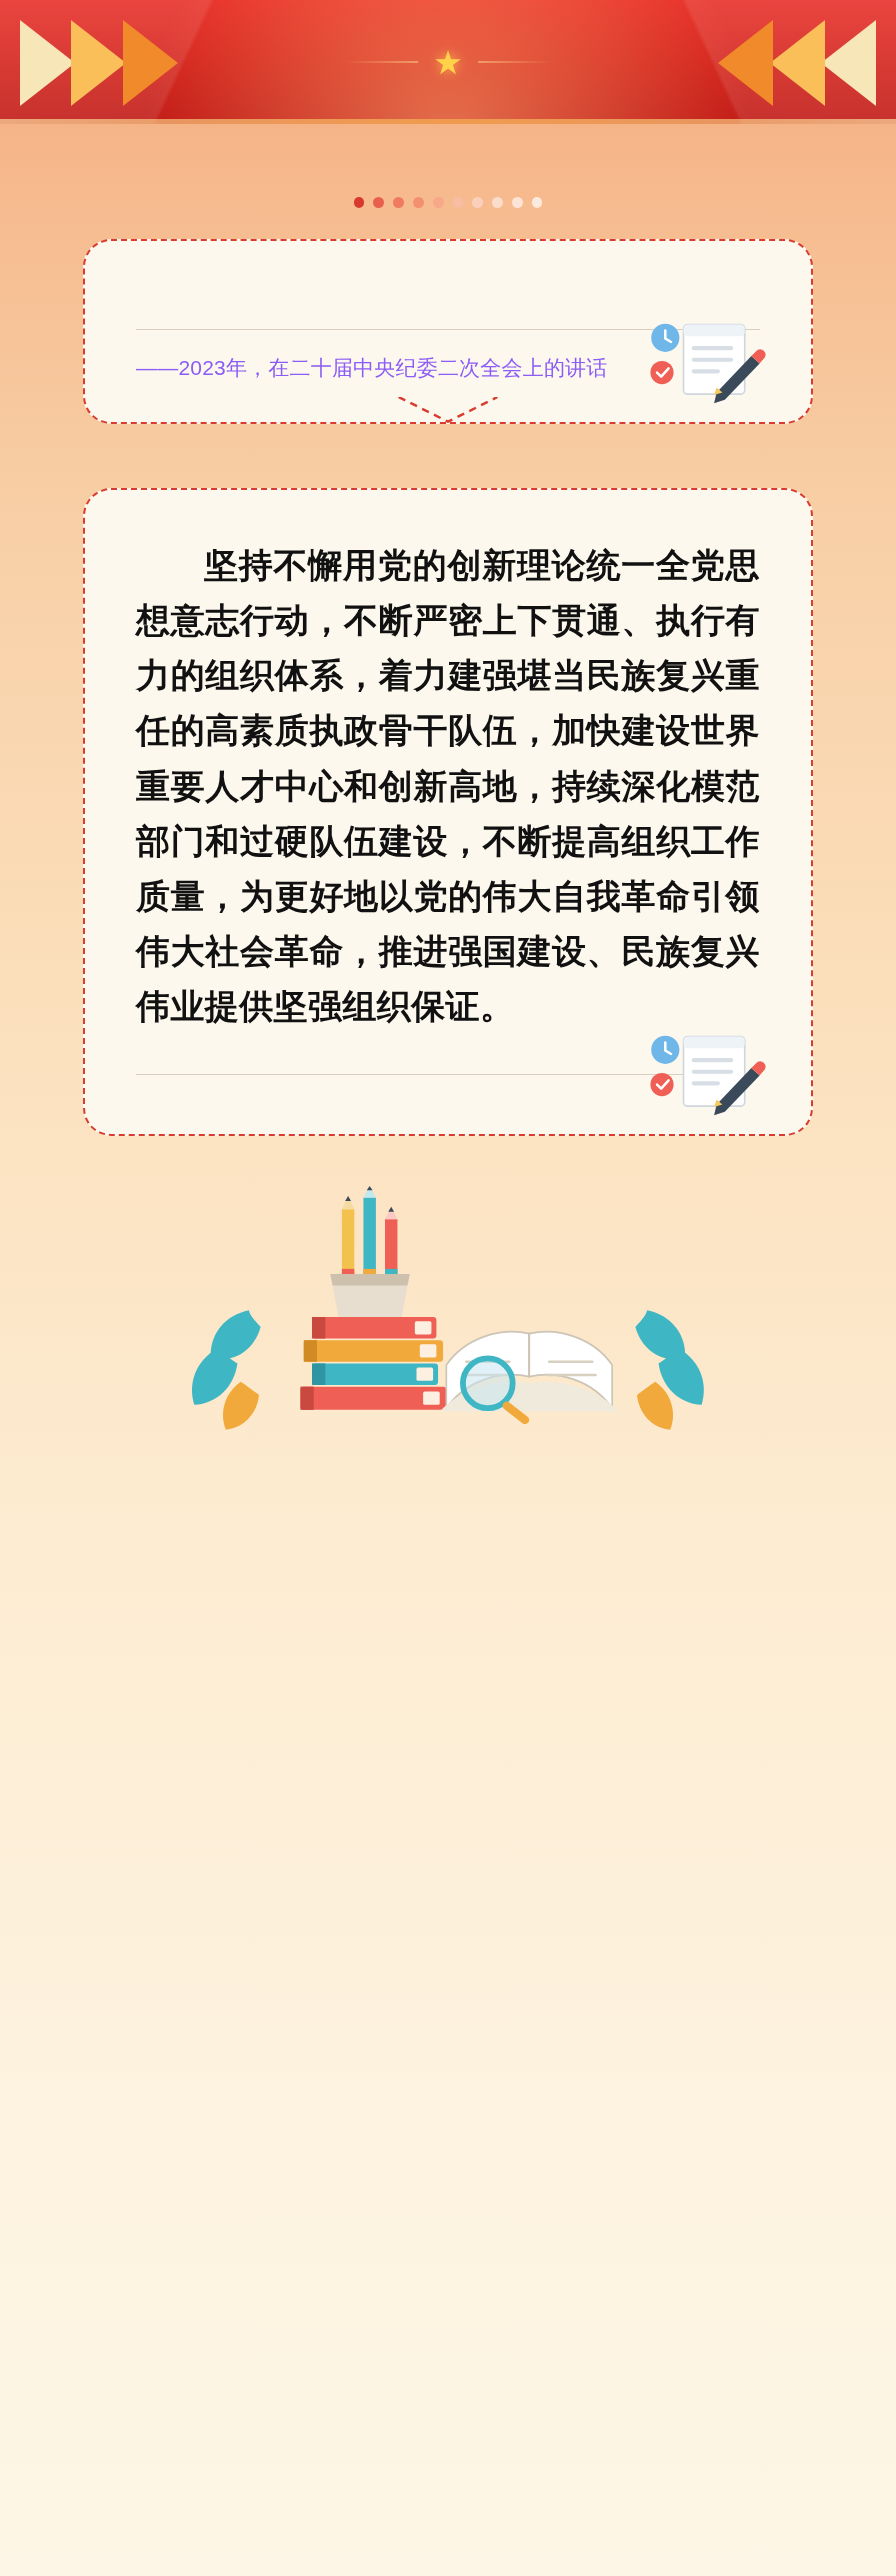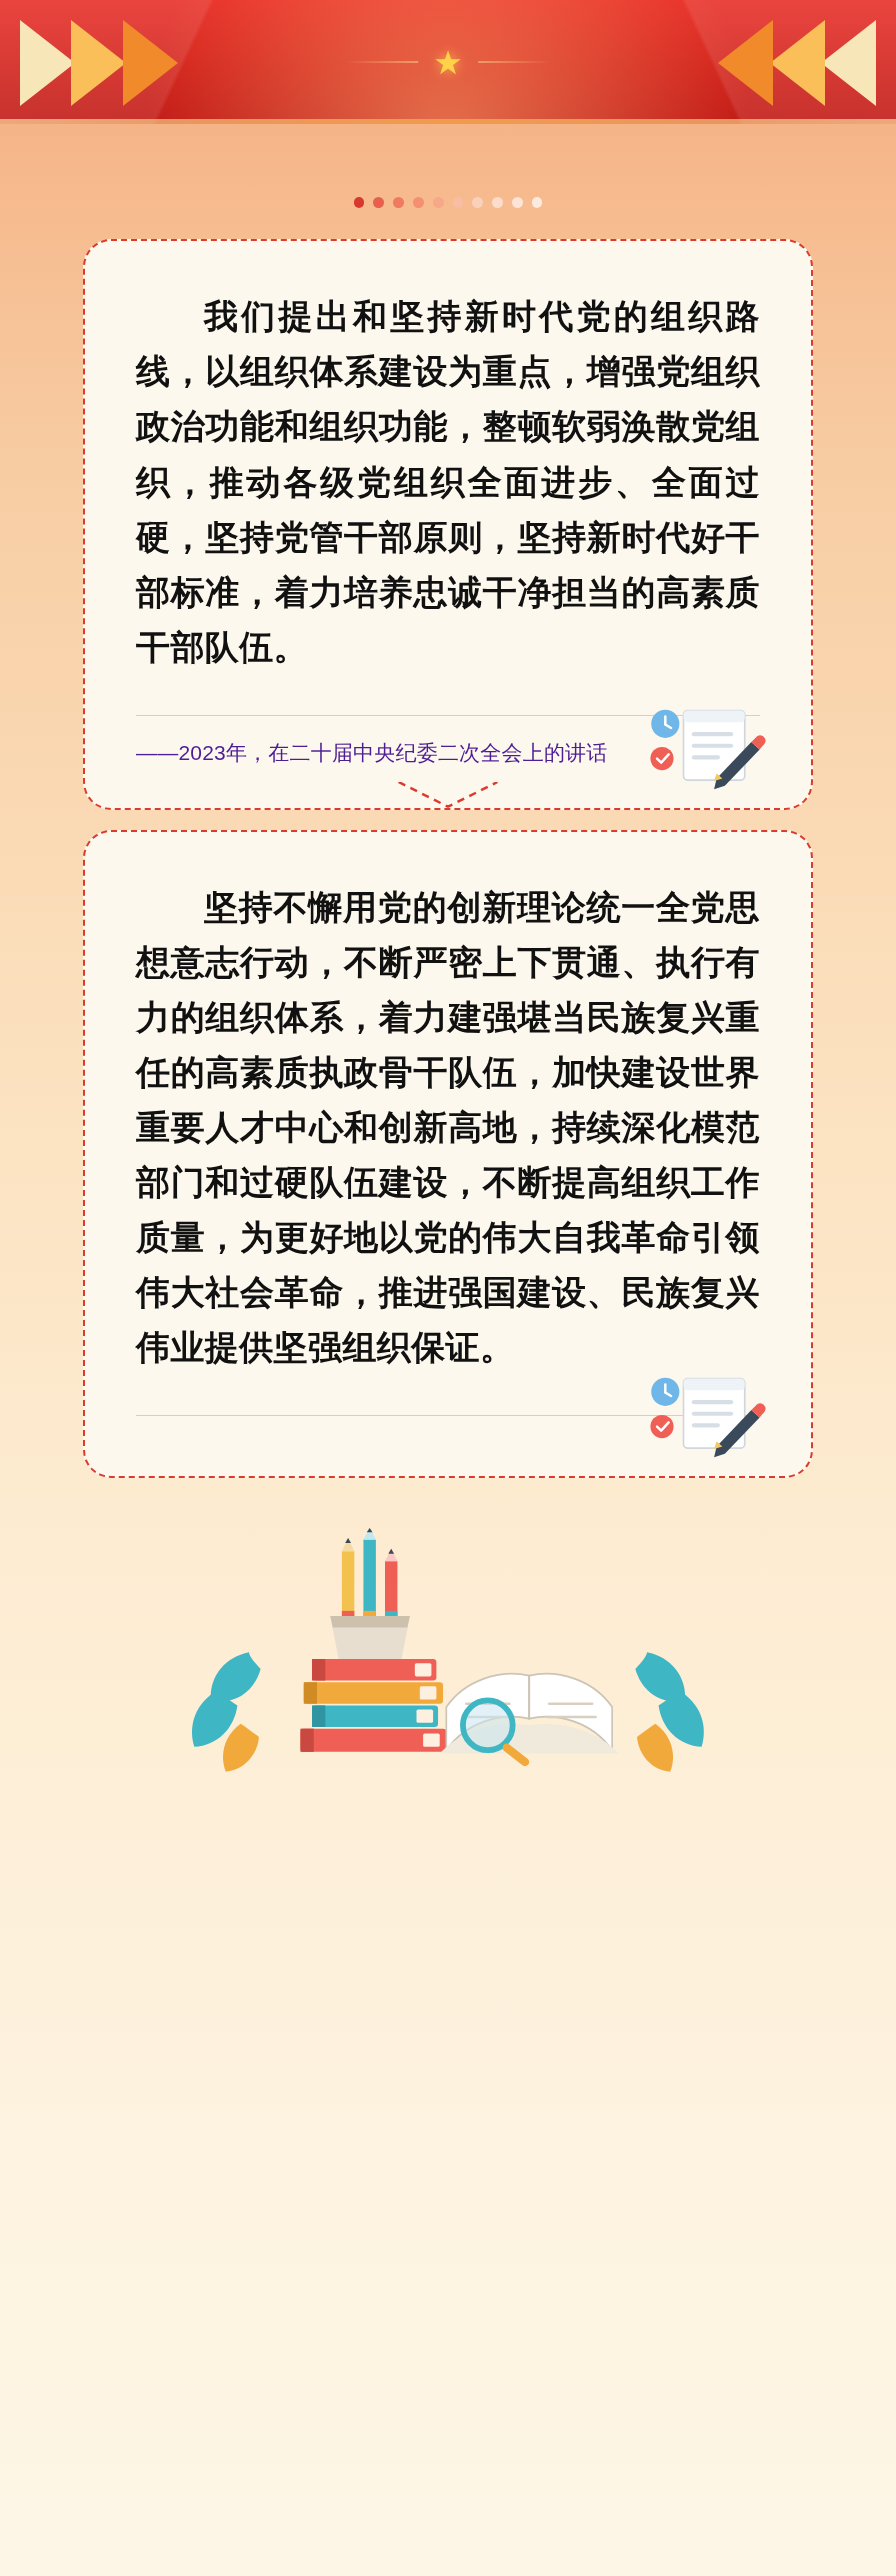--- a/index.html
+++ b/index.html
@@ -129,21 +129,21 @@
   
   .card {
     position: relative;
     width: 730px;
     margin: 0 auto;
     background: #fdf8ee;
     border: 2.5px dashed #d93b2e;
     border-radius: 28px;
     padding: 48px 51px 38px 51px;
   }
-  .card + .card { margin-top: 20px; }
+  .card + .card { margin-top: 64px; }
 
   .card-body {
     font-size: 34px;
     line-height: 1.62;
     color: #111;
     text-indent: 2em;
     font-weight: 700;
     letter-spacing: 0.4px;
     text-align: justify;
     font-family: "Liberation Sans", "DejaVu Sans", sans-serif;
@@ -151,21 +151,21 @@
 
   .src-rule {
     width: 100%;
     height: 0.8px;
     background: #d9cfc0;
     margin: 40px 0 21.6px 0;
   }
   .card-source {
     font-size: 21px;
     line-height: 1.55;
-    color: #4c1d95;
+    color: #8b5cf6;
     letter-spacing: 0.2px;
     padding-right: 91px;
   }
 
   
   .note-deco {
     position: absolute;
     right: 33px;
     bottom: 18px;
     width: 141px;
@@ -226,21 +226,20 @@
       <span class="dot d3"></span>
       <span class="dot d4"></span>
       <span class="dot d5"></span>
       <span class="dot d6"></span>
       <span class="dot d7"></span>
       <span class="dot d8"></span>
       <span class="dot d9"></span>
     </div>
 
     <div class="card">
-      <p class="card-body">我们提出和坚持新时代党的组织路线，以组织体系建设为重点，增强党组织政治功能和组织功能，整顿软弱涣散党组织，推动各级党组织全面进步、全面过硬，坚持党管干部原则，坚持新时代好干部标准，着力培养忠诚干净担当的高素质干部队伍。</p>
       <div class="src-rule"></div>
       <p class="card-source">——2023年，在二十届中央纪委二次全会上的讲话</p>
 
       <svg class="note-deco" viewBox="0 0 170 110">
         <rect x="56" y="14" width="74" height="84" rx="5" fill="#ffffff" stroke="#cfd6de" stroke-width="2"></rect>
         <rect x="56" y="14" width="74" height="14" rx="5" fill="#eef3f7"></rect>
         <rect x="66" y="40" width="50" height="5" rx="2.5" fill="#d7dee6"></rect>
         <rect x="66" y="54" width="50" height="5" rx="2.5" fill="#d7dee6"></rect>
         <rect x="66" y="68" width="34" height="5" rx="2.5" fill="#d7dee6"></rect>
         <circle cx="34" cy="30" r="17" fill="#6fb7e8"></circle>

